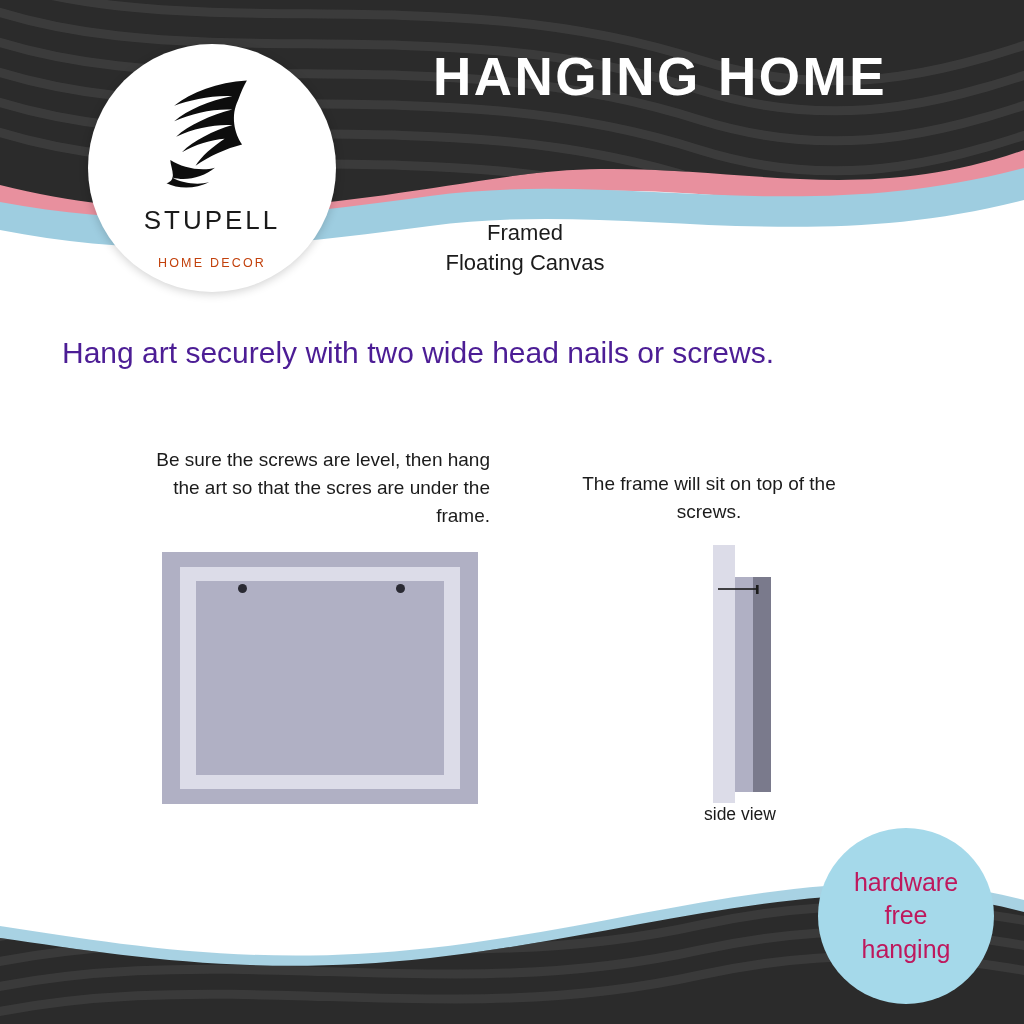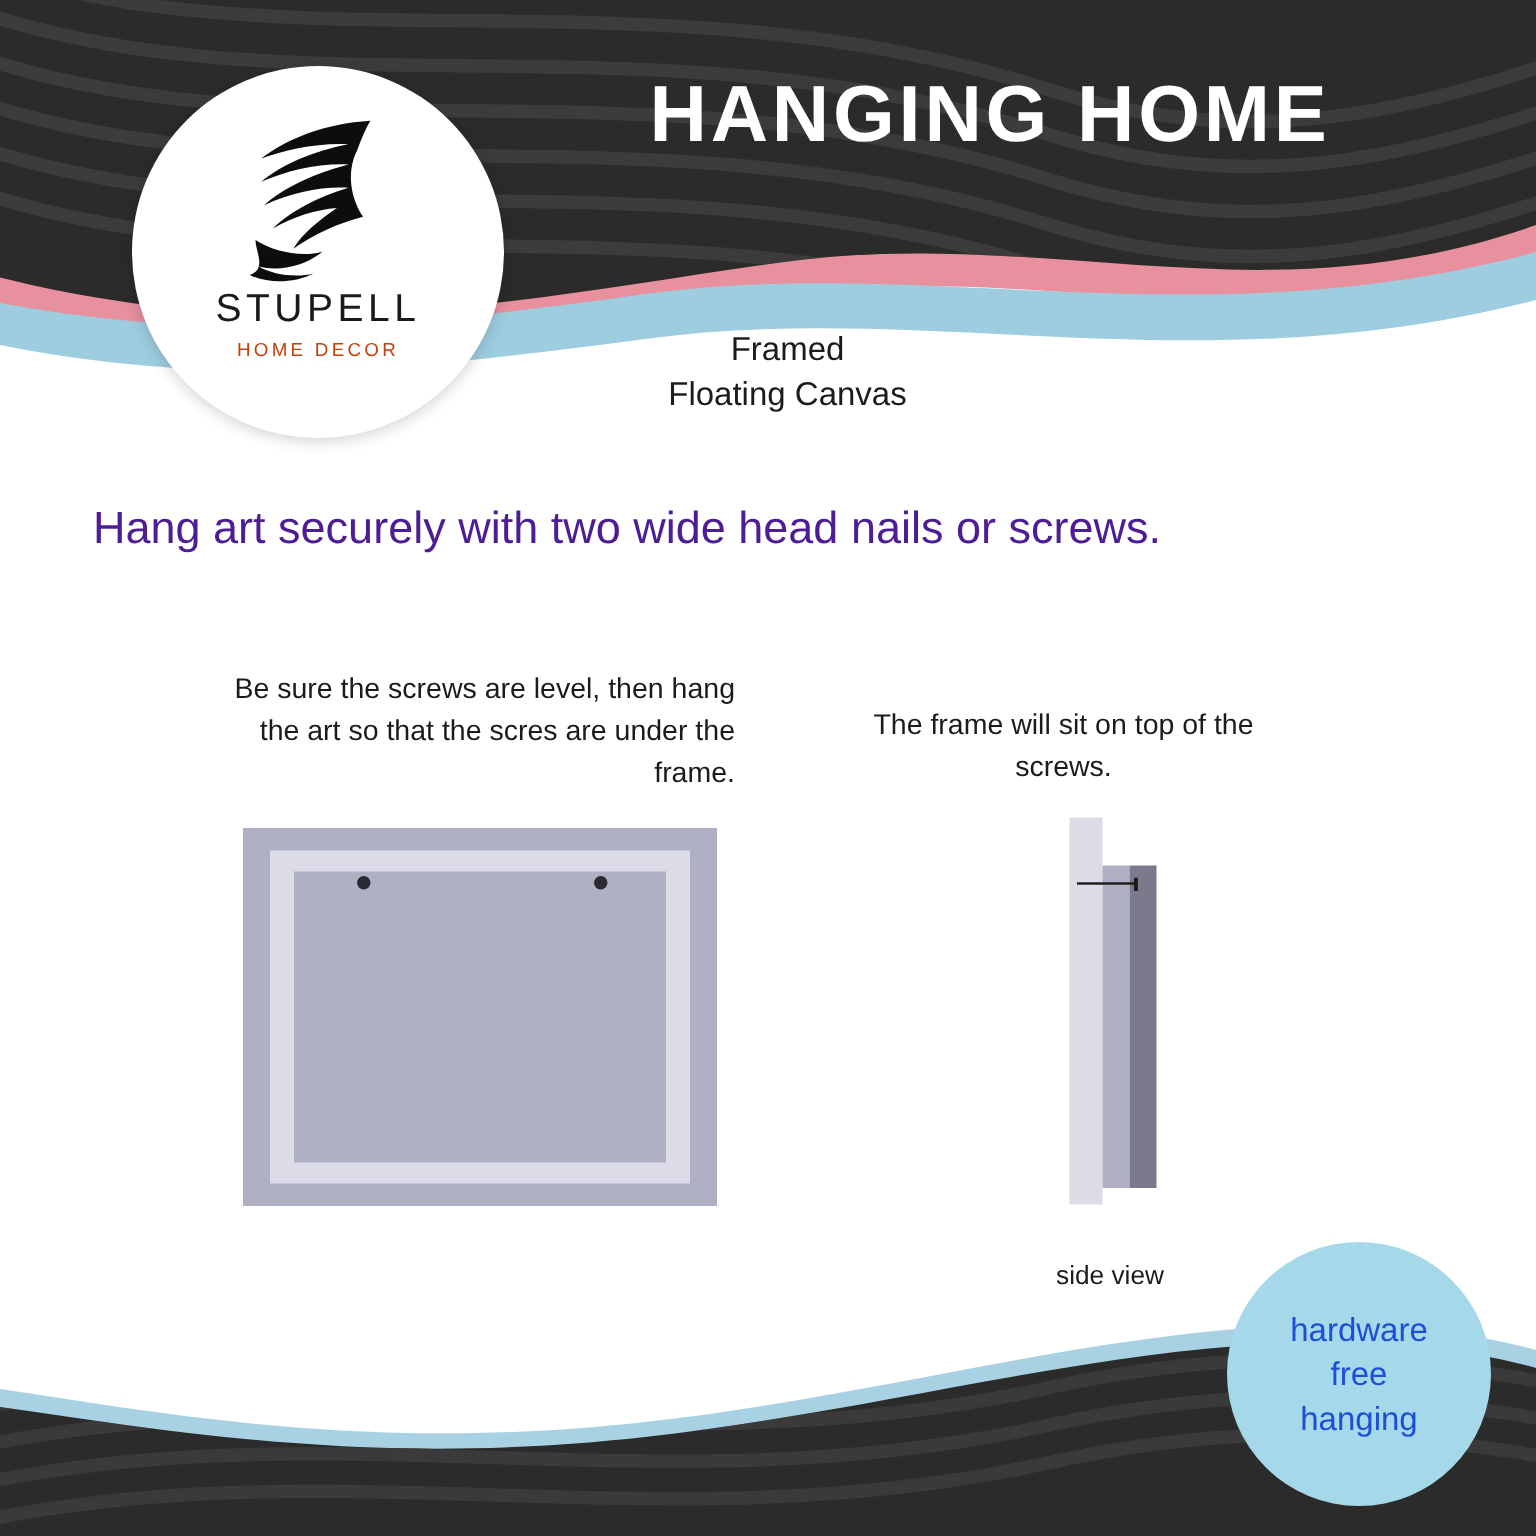--- a/index.html
+++ b/index.html
@@ -36,20 +36,21 @@
     width: 248px;
     height: 248px;
     border-radius: 50%;
     background: #ffffff;
     box-shadow: 0 2px 10px rgba(0,0,0,0.18);
     display: flex;
     flex-direction: column;
     align-items: center;
     justify-content: flex-start;
     z-index: 6;
+    gap: 15px;
   }
   #logo-mark {
     margin-top: 26px;
     width: 126px;
     height: 118px;
   }
   #logo-name {
     font-size: 26px;
     letter-spacing: 3px;
     color: #1a1a1a;
@@ -114,21 +115,21 @@
   #front-caption { left: 150px; top: 446px; width: 340px; text-align: right; }
   #side-caption  { left: 564px; top: 446px; width: 290px; margin-top: 24px; }
 
   .view-label {
     position: absolute;
     text-align: center;
     color: #1b1b1b;
     font-size: 17.5px;
   }
   #front-view-label { left: 170px; top: 832px; width: 300px; }
-  #side-view-label  { left: 620px; top: 840px; width: 240px; }
+  #side-view-label  { left: 620px; top: 804px; width: 240px; }
 
   
   #front-figure {
     position: absolute;
     left: 162px;
     top: 552px;
     width: 316px;
     height: 252px;
     background: #b0b0c4;
   }
@@ -206,22 +207,22 @@
     width: 176px;
     height: 176px;
     border-radius: 50%;
     background: #a5d9ea;
     display: flex;
     align-items: center;
     justify-content: center;
     z-index: 7;
   }
   #hardware-badge-text {
-    color: #1d4ed8;
-    font-size: 22px;
+    color: #be185d;
+    font-size: 25px;
     line-height: 1.33;
     text-align: center;
     white-space: pre-line;
   }
 </style>
 </head>
 <body>
 
 <div id="page">
 

